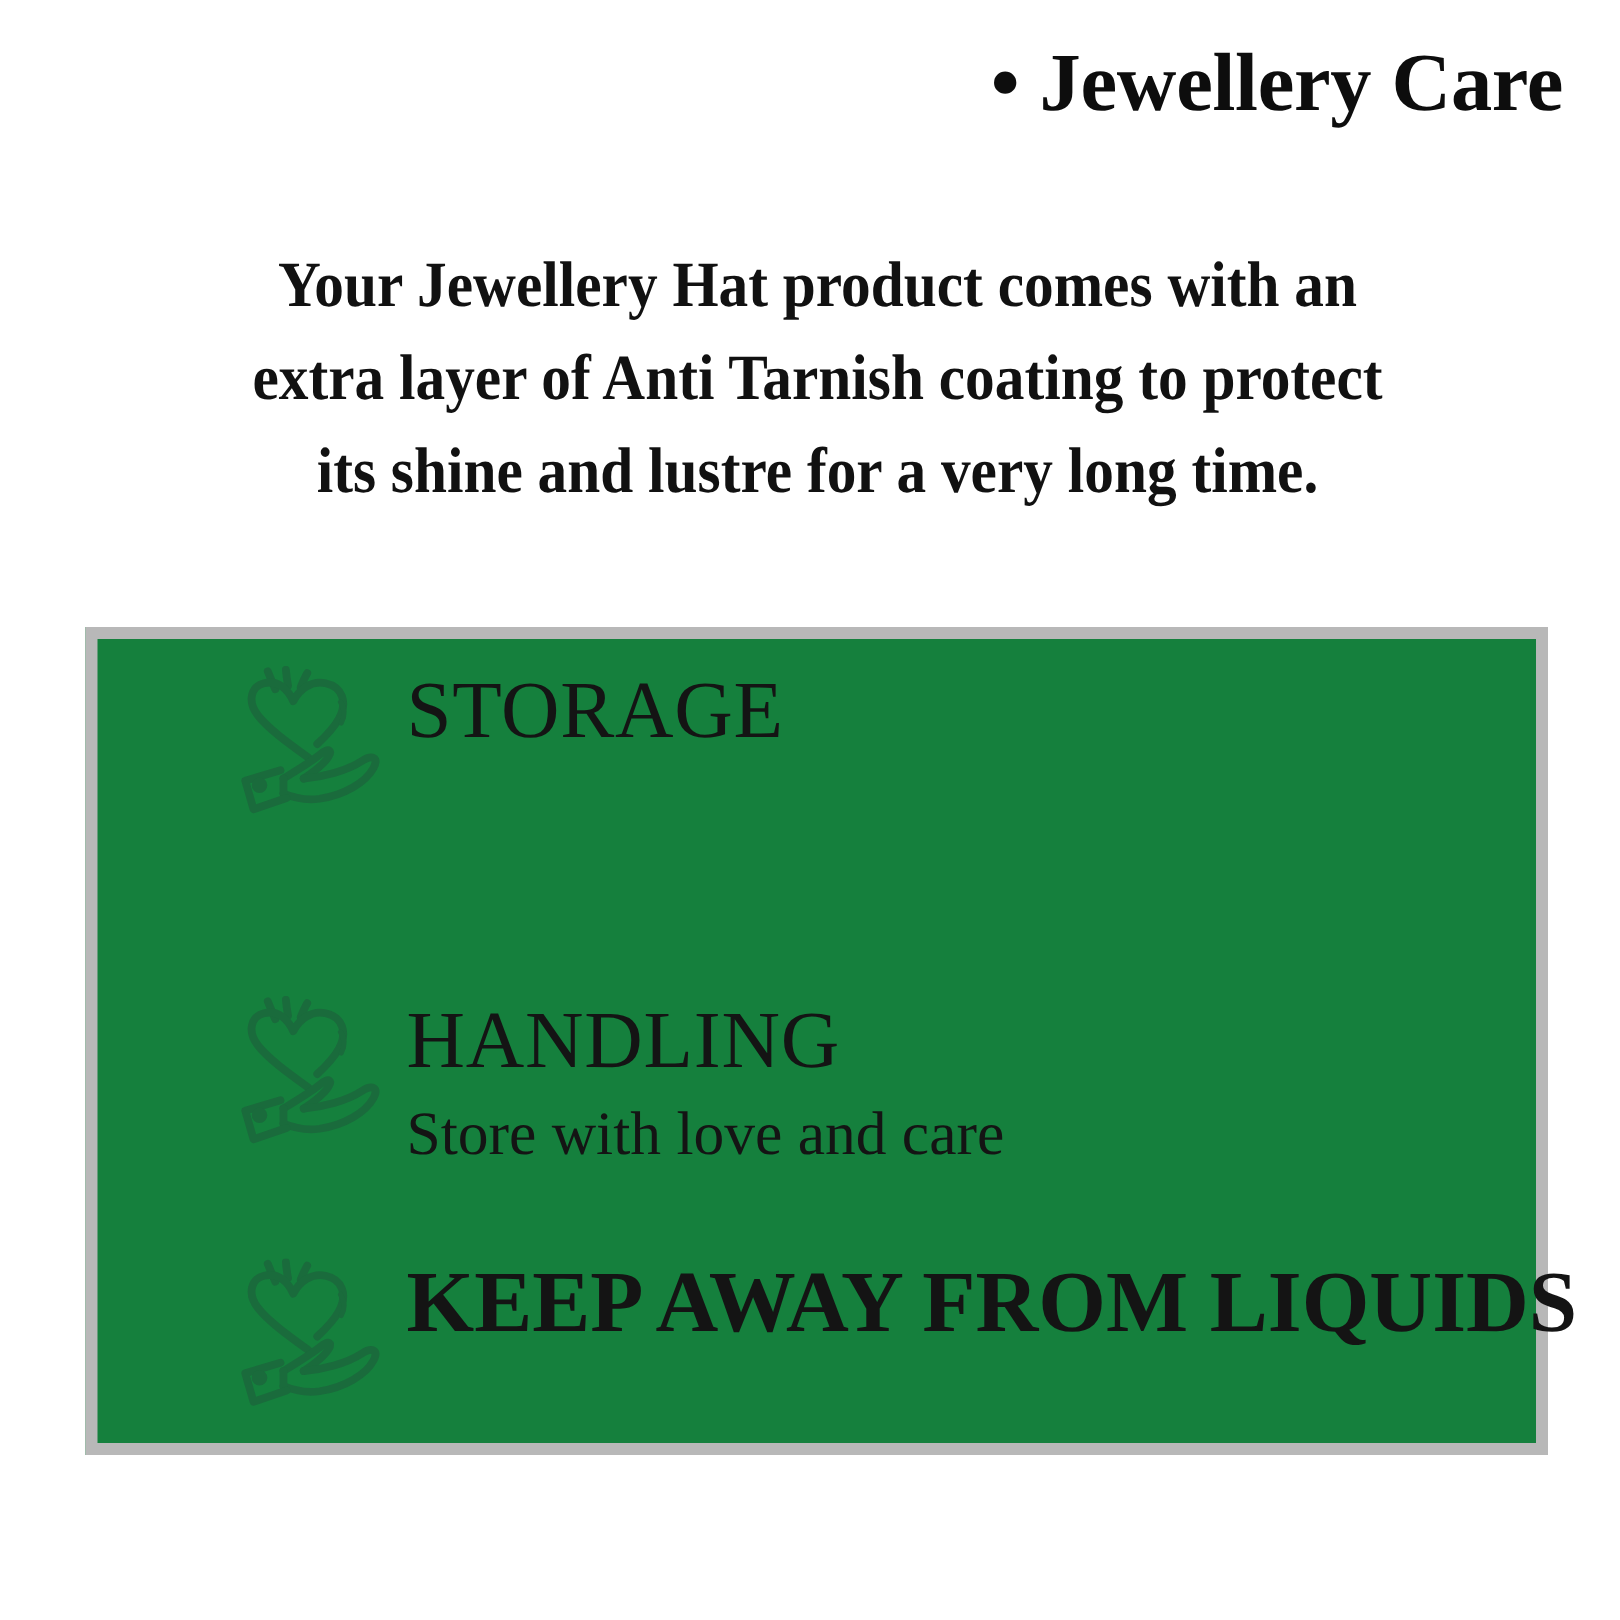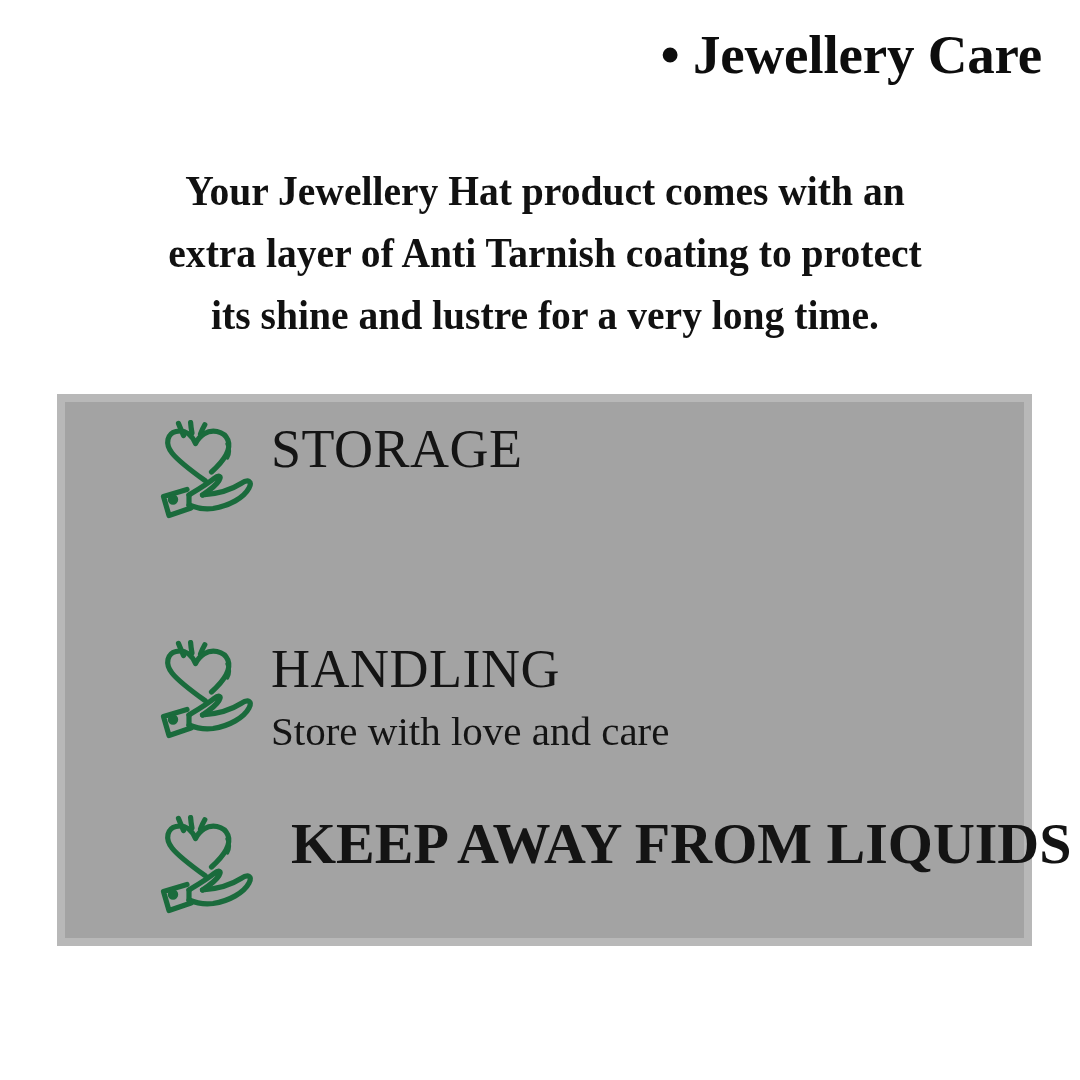--- a/index.html
+++ b/index.html
@@ -37,23 +37,23 @@
     line-height:62px;
     color:#111111;
     transform:scaleX(0.92);
     transform-origin:center top;
   }
   .intro .ln{display:block;white-space:nowrap;}
 
   
   .panel{
     position:absolute;
-    left:57px; top:394px;
+    left:57px; top:418px;
     width:975px; height:552px;
-    background:#a3a3a3;
+    background:#15803d;
     border:8px solid #b8b8b8;
     box-sizing:border-box;
   }
 
   .row{position:absolute;display:flex;align-items:flex-start;}
   .row-storage{left:88px; top:18px;}
   .row-handling{left:88px; top:238px;}
   .row-liquids{left:88px; top:413px;}
 
   .icon-wrap{
@@ -85,21 +85,21 @@
     font-weight:400;
     line-height:58px;
     color:#141414;
     white-space:nowrap;
   }
   .body-cond{transform:scaleX(0.95);transform-origin:left center;}
   .body-line{display:block;}
   .gap-top{margin-top:12px;}
   .row-handling .head{padding-top:2px;}
   .row-handling .body{margin-top:10px;}
-  .row-liquids .head-bold{padding-top:10px;margin-left:20px;}
+  .row-liquids .head-bold{padding-top:10px;}
 </style>
 </head>
 <body>
 
 <div class="page">
 
   <div class="title">• Jewellery Care</div>
 
   <div class="intro">
     <span class="ln">Your Jewellery Hat product comes with an</span>

